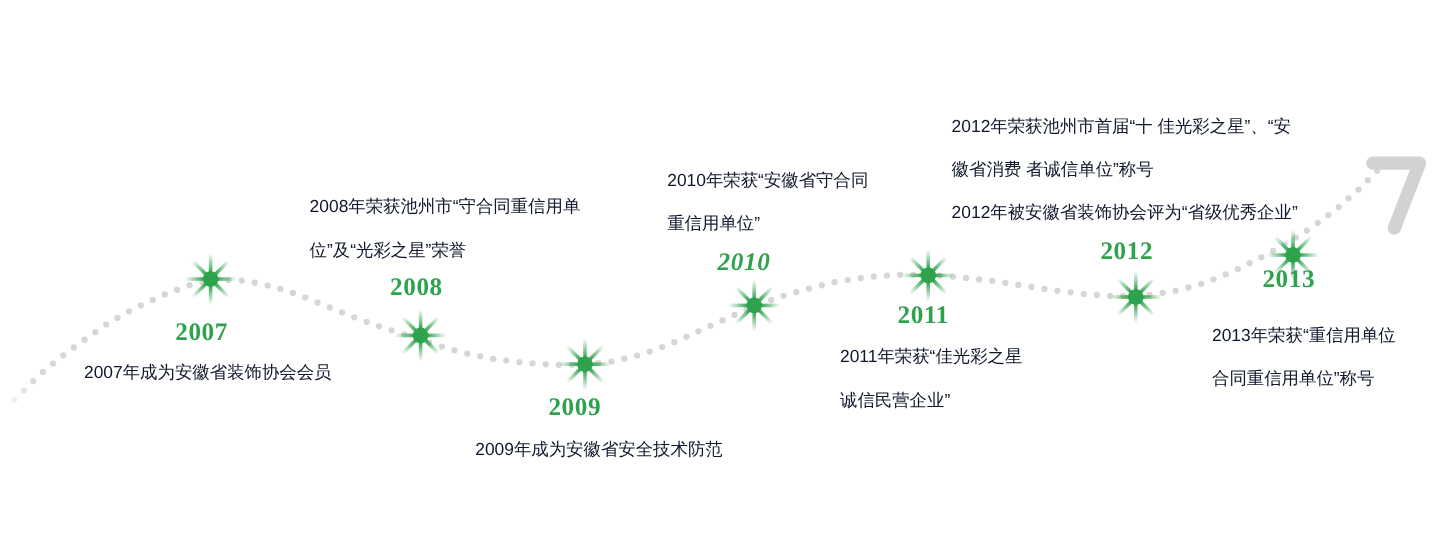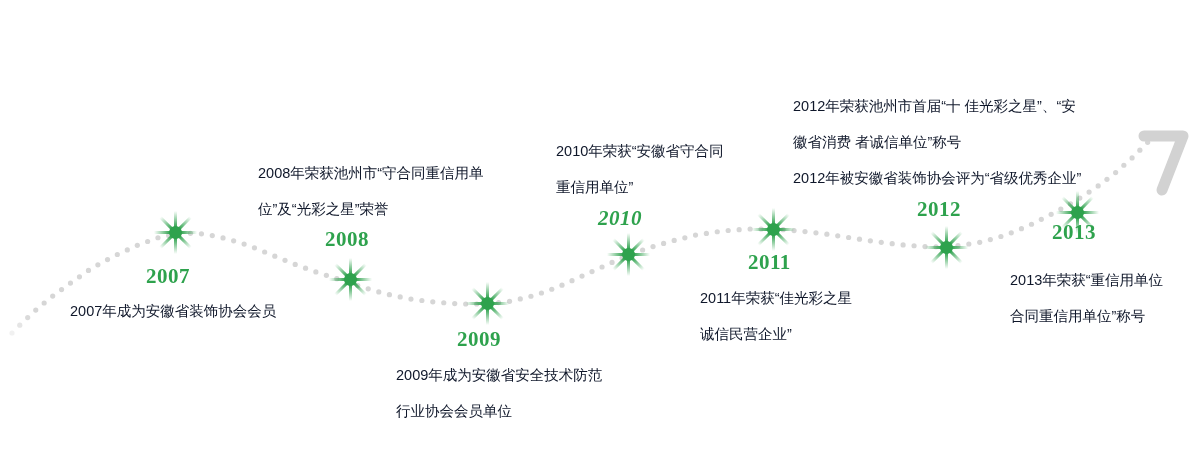--- a/index.html
+++ b/index.html
@@ -264,21 +264,20 @@
         <span class="ray r3"></span>
         <span class="ray r4"></span>
         <span class="ray r5"></span>
         <span class="ray r6"></span>
         <span class="ray r7"></span>
         <span class="core"></span>
       </div>
       <div class="year-label" style="left: 457px; top: 327px;">2009</div>
       <div class="desc" style="left: 396px; top: 357px;">
         <span class="line">2009年成为安徽省安全技术防范</span>
-        <span class="line">行业协会会员单位</span>
       </div>
       <div class="star" style="left: 628px; top: 254px;">
         <span class="ray r0"></span>
         <span class="ray r1"></span>
         <span class="ray r2"></span>
         <span class="ray r3"></span>
         <span class="ray r4"></span>
         <span class="ray r5"></span>
         <span class="ray r6"></span>
         <span class="ray r7"></span>

